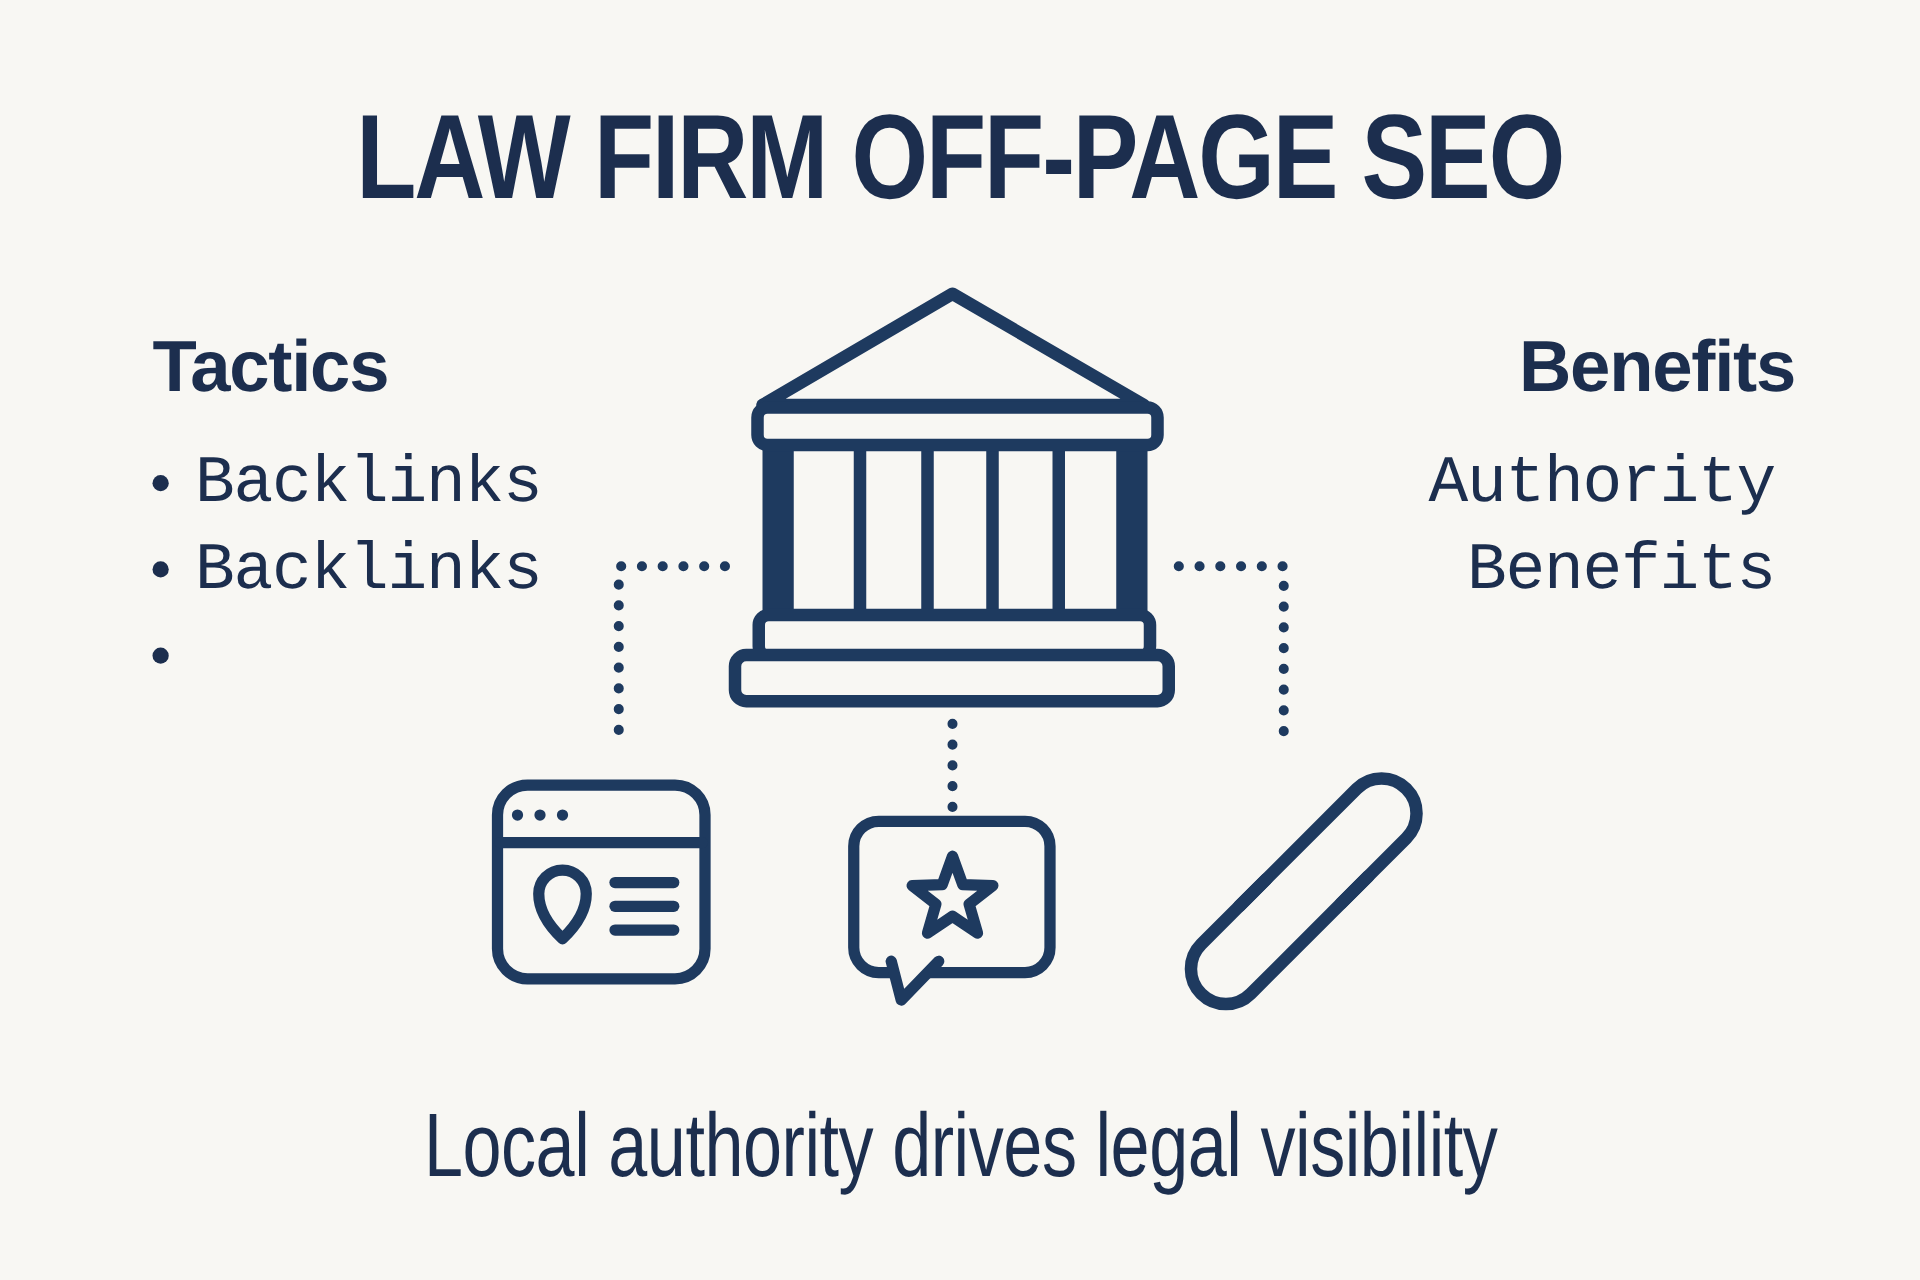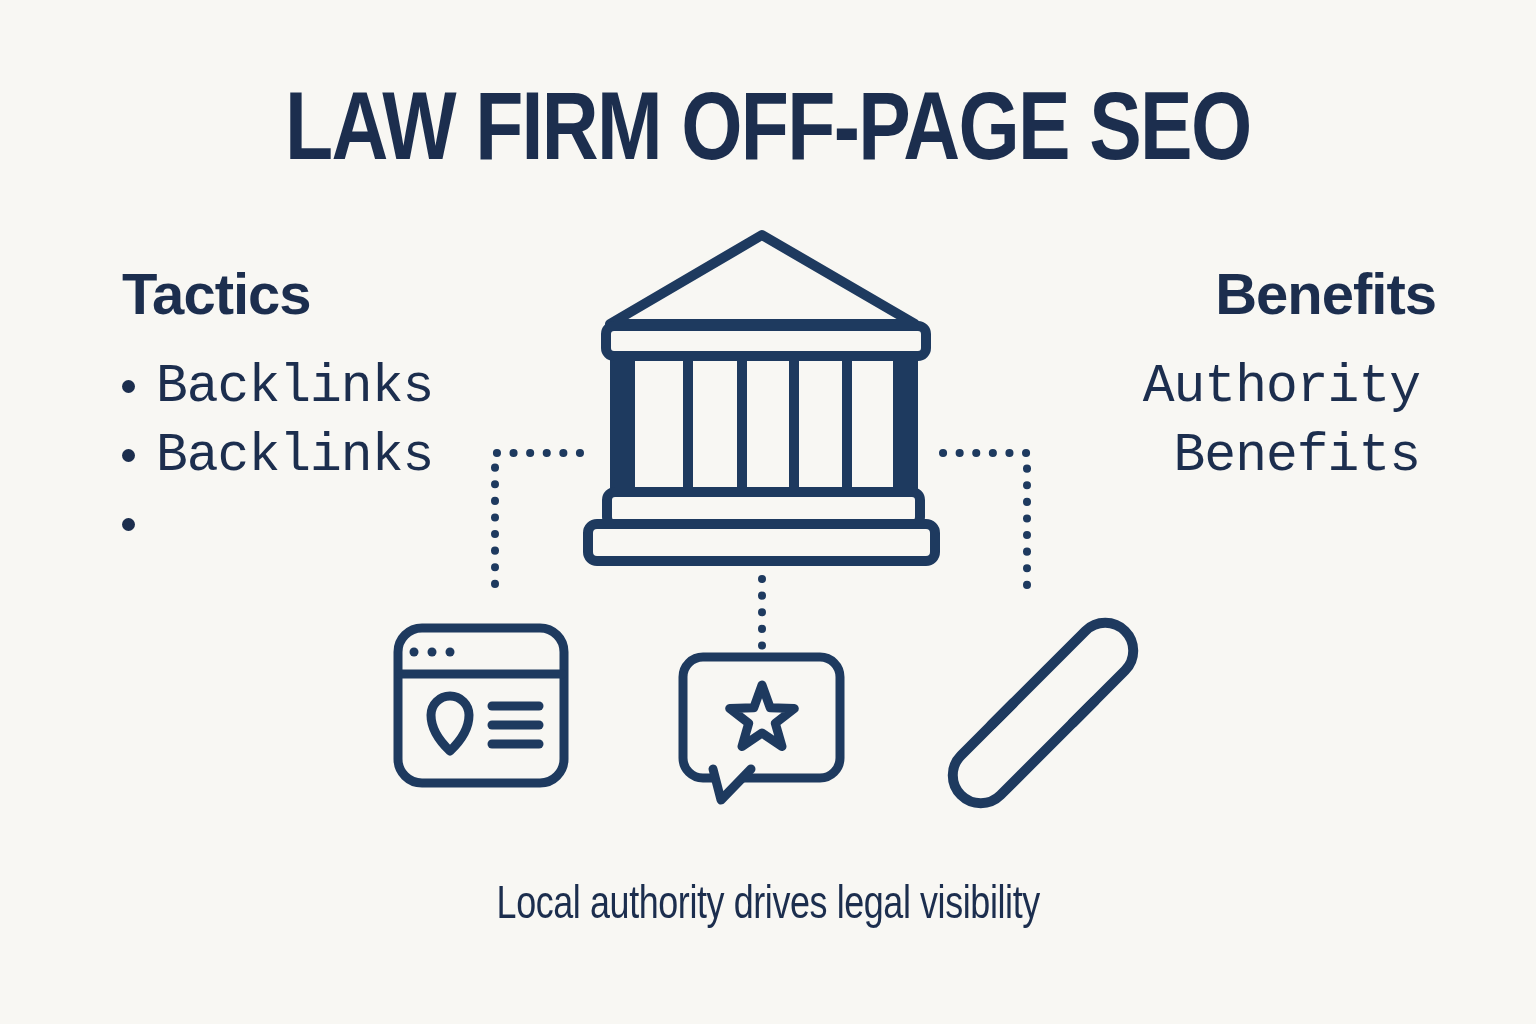--- a/index.html
+++ b/index.html
@@ -45,21 +45,21 @@
   .benefits-list li{justify-content:flex-end;margin-left:47px;}
   .bullet{
     width:13px;height:13px;border-radius:50%;
     background:var(--text);display:inline-block;
     margin-right:21px;flex:0 0 auto;
   }
 
   
   .tagline{
     position:absolute;left:0;top:876px;width:1536px;
-    text-align:center;font-size:46px;line-height:1.15;white-space:nowrap;
+    text-align:center;font-size:72px;line-height:1.15;white-space:nowrap;
   }
   .tagline .squeeze{
     display:inline-block;transform:scaleX(.78);transform-origin:50% 50%;
     letter-spacing:-.5px;
   }
 
   svg.art{position:absolute;left:0;top:0;}
   .stroke{stroke:var(--accent);fill:none;stroke-linecap:round;stroke-linejoin:round;}
   .fillbg{fill:var(--bg);}
   .fillac{fill:var(--accent);stroke:none;}

